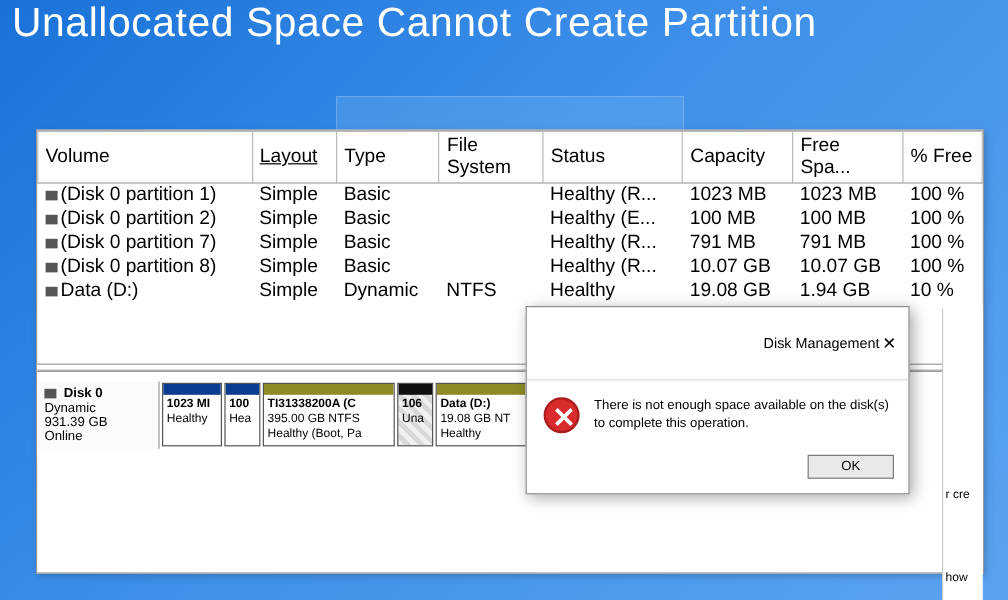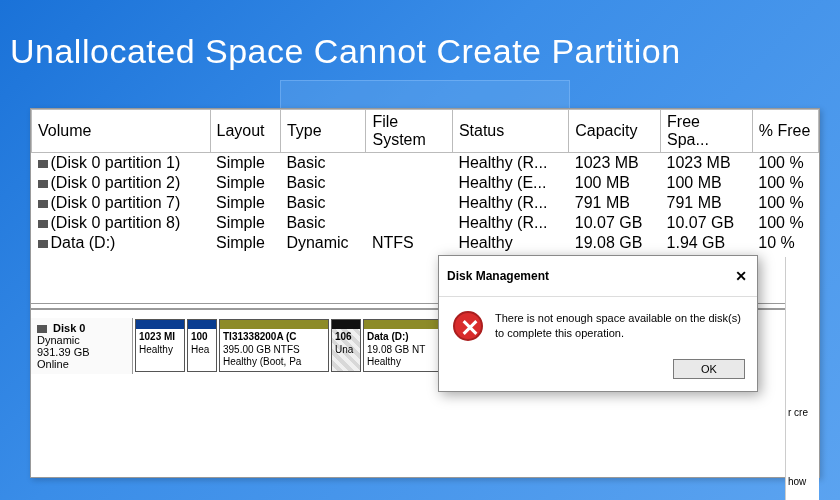--- a/index.html
+++ b/index.html
@@ -15,21 +15,21 @@
     position: absolute;
     top: 80px; left: 280px;
     width: 290px; height: 290px;
     background: rgba(120,180,240,0.3);
     border: 1px solid rgba(150,200,255,0.4);
   }
   .title {
     color: #fff;
     font-size: 34px;
     font-weight: 400;
-    padding: 32px 10px 8px 10px;
+    padding: 0 10px 8px 10px;
     letter-spacing: 0.5px;
   }
   .dm-window {
     position: absolute;
     top: 108px; left: 30px;
     width: 790px; height: 370px;
     background: #fff;
     border: 1px solid #999;
     box-shadow: 2px 2px 6px rgba(0,0,0,0.2);
   }
@@ -112,25 +112,24 @@
     position: absolute;
     top: 255px; left: 438px;
     width: 320px;
     background: #fff;
     border: 1px solid #8a8a8a;
     box-shadow: 3px 3px 12px rgba(0,0,0,0.35);
     font-size: 11px;
   }
   .dlg-titlebar {
     display: flex;
-    justify-content: space-between;
+    justify-content: flex-end;
     align-items: center;
-    padding: 12px 8px;
+    padding: 22px 8px;
     font-size: 12px;
-    font-weight: bold;
   }
   .dlg-close {
     width: 16px; height: 16px;
     display: flex; align-items: center; justify-content: center;
     font-size: 14px;
     cursor: default;
   }
   .dlg-body {
     display: flex;
     padding: 14px 14px 10px 14px;
@@ -183,21 +182,21 @@
 <div class="bg-square"></div>
 
 <div class="title">Unallocated Space Cannot Create Partition</div>
 
 <div class="dm-window">
 
   <table class="vol-table">
     <thead>
       <tr id="vol-head">
           <th style="width: 140px;">Volume</th>
-          <th style="width: 60px;">Layout</th>
+          <th style="width: 60px; text-decoration: underline;">Layout</th>
           <th style="width: 60px;">Type</th>
           <th style="width: 75px;">File System</th>
           <th style="width: 75px;">Status</th>
           <th style="width: 70px; margin-left: 17px;">Capacity</th>
           <th style="width: 70px;">Free Spa...</th>
           <th style="width: 50px;">% Free</th>
         </tr>
     </thead>
     <tbody id="vol-body">
         <tr>

